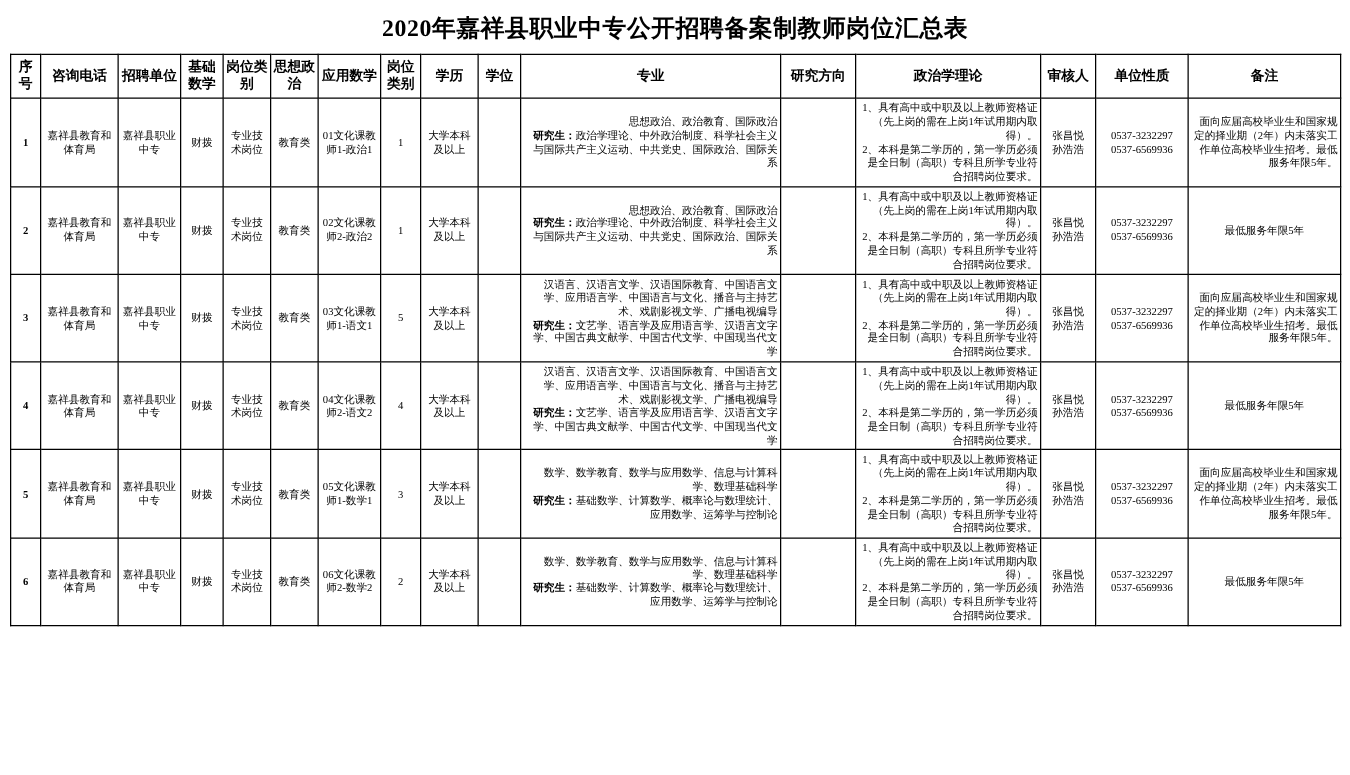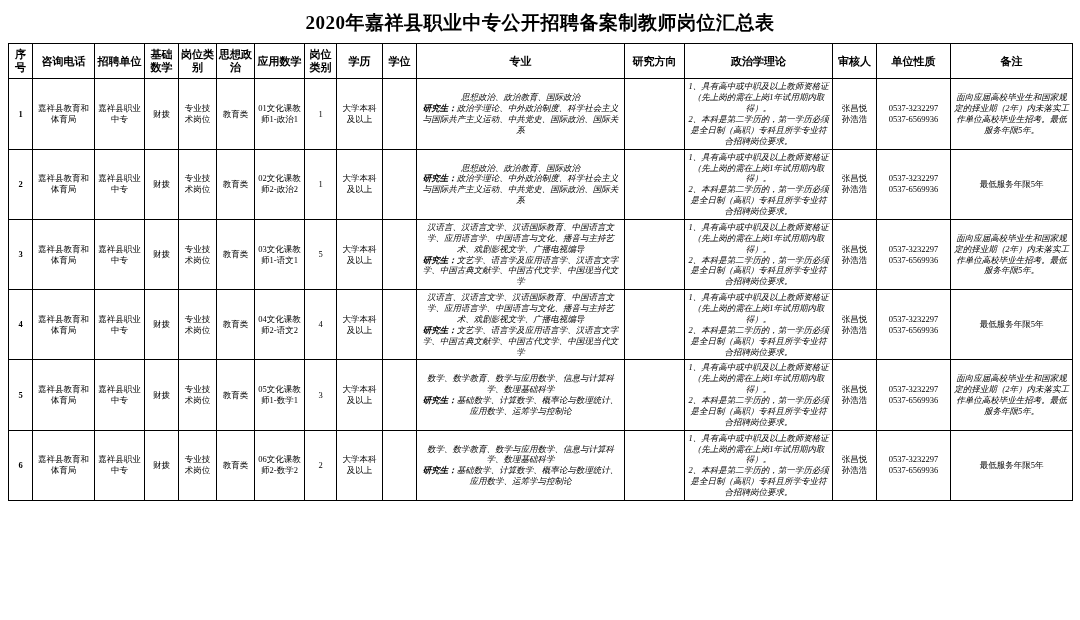--- a/index.html
+++ b/index.html
@@ -48,22 +48,21 @@
     text-align: center;
     font-weight: bold;
     font-size: 11px;
     padding: 4px 1px;
     line-height: 1.2;
   }
   td.center {
     text-align: center;
   }
   td.left {
-    text-align: center;
-    font-style: italic;
+    text-align: right;
   }
   .seq {
     font-weight: bold;
     font-size: 11px;
   }
   .cellline {
     display: block;
   }
   .bold-label {
     font-weight: bold;

